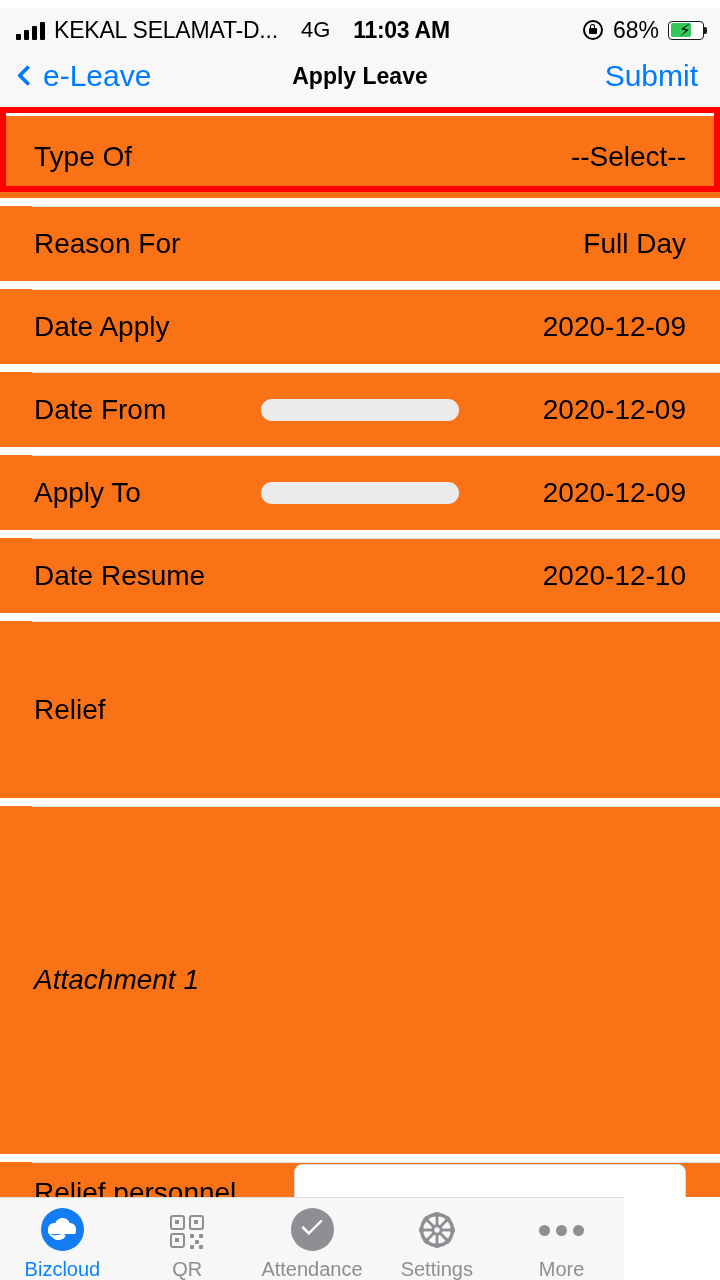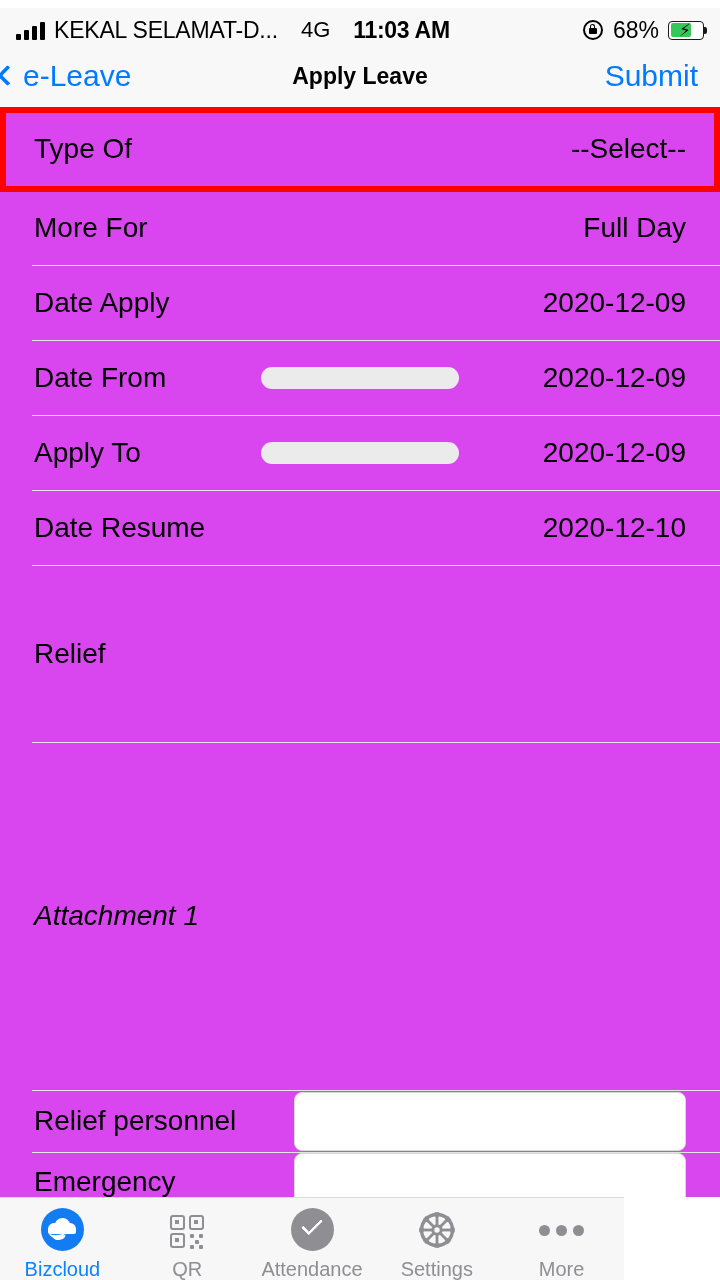--- a/index.html
+++ b/index.html
@@ -65,42 +65,42 @@
   }
 
   
   .navbar {
     position: absolute; top: 44px; left: 0; width: 720px; height: 64px;
     background: #f8f8f8;
     display: flex; align-items: center;
   }
   .nav-back {
     display: flex; align-items: center; gap: 8px;
-    color: #007aff; font-size: 30px;
+    padding-left: 20px; color: #007aff; font-size: 30px;
   }
   .chev {
     width: 15px; height: 15px; border-left: 4px solid #007aff; border-bottom: 4px solid #007aff;
     transform: rotate(45deg); border-radius: 2px; margin-bottom: 2px;
   }
   .nav-title {
     position: absolute; left: 0; width: 720px; text-align: center;
     font-size: 23px; font-weight: bold; color: #000; pointer-events: none;
   }
   .nav-submit {
     margin-left: auto; padding-right: 22px; color: #007aff; font-size: 30px;
   }
 
   
   .form {
     position: absolute; top: 108px; left: 0; width: 720px; bottom: 83px;
     background: #fff; overflow: hidden;
   }
   .row {
     position: relative; display: flex; align-items: center;
-    padding: 0 34px 0 34px; background: #d946ef;
+    padding: 0 34px 0 34px; background: #f97316; margin-top: 8px;
   }
   .row + .row::before {
     content: ""; position: absolute; top: 0; left: 32px; right: 0;
     height: 1px; background: #e3e3e3;
   }
   .row .label {
     font-size: 28px; color: #000; white-space: nowrap;
   }
   .row .value {
     margin-left: auto; font-size: 28px; color: #000; white-space: nowrap;
@@ -244,21 +244,21 @@
   </div>
 
   <div class="form">
 
     <div class="row row-typeof">
       <span class="label">Type Of</span>
       <span class="value">--Select--</span>
     </div>
 
     <div class="row h-std">
-      <span class="label">More For</span>
+      <span class="label">Reason For</span>
       <span class="value">Full Day</span>
     </div>
 
     <div class="row h-std">
       <span class="label">Date Apply</span>
       <span class="value">2020-12-09</span>
     </div>
 
     <div class="row h-std">
       <span class="label">Date From</span>

